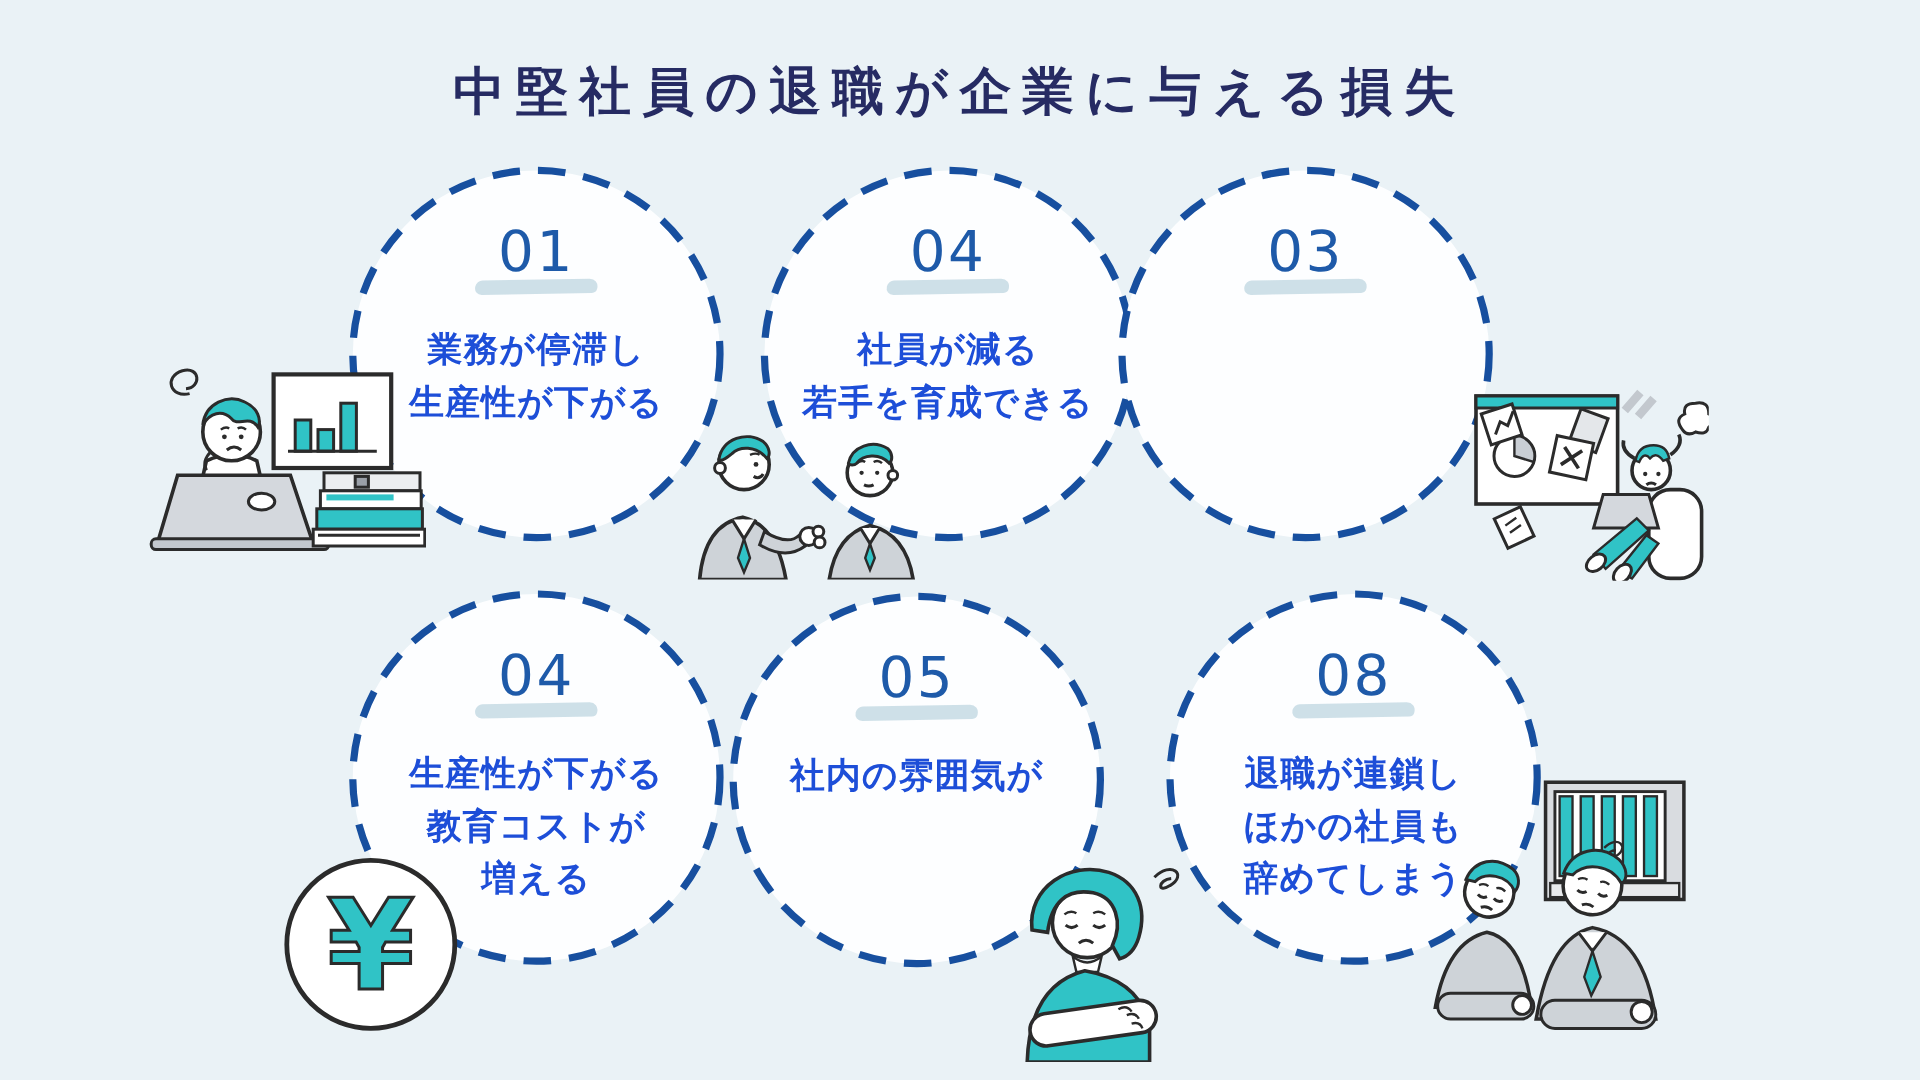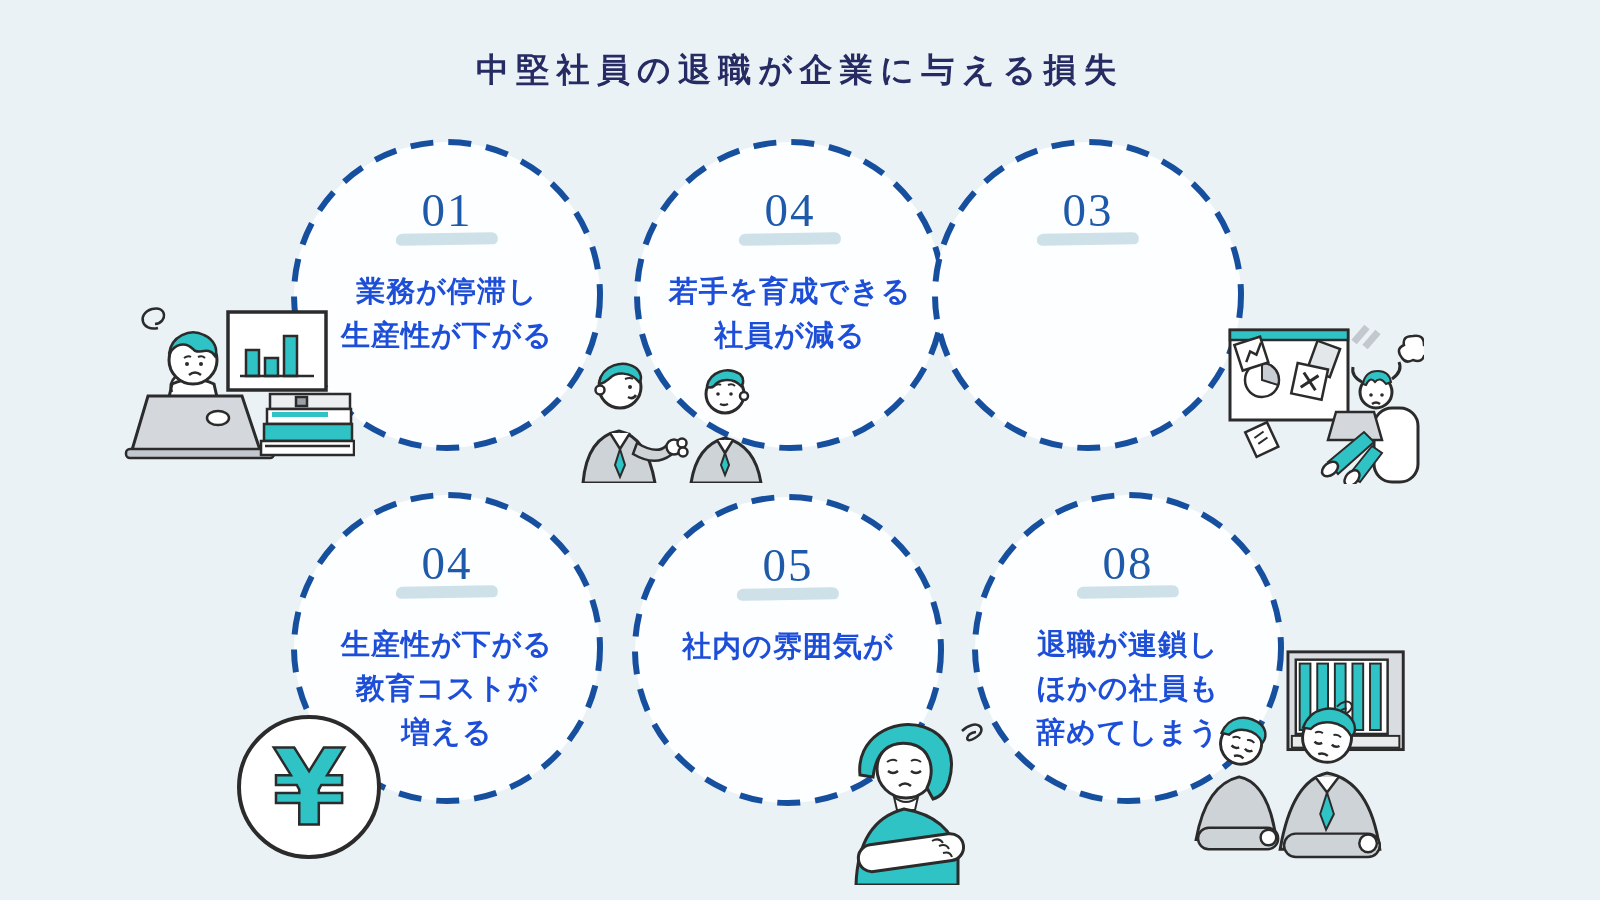--- a/index.html
+++ b/index.html
@@ -6,24 +6,24 @@
   html,body { width:1600px; height:900px; }
   body {
     position:relative;
     background:#eaf2f6;
     overflow:hidden;
     font-family:"DejaVu Sans","Liberation Sans",sans-serif;
   }
   .title {
     position:absolute; top:48px; left:0; width:1600px;
     text-align:center;
-    font-size:33px; font-weight:800; letter-spacing:0.22em;
+    font-size:43px; font-weight:800; letter-spacing:0.22em;
     color:#262b63;
   }
-  .card { position:absolute; width:320px; height:320px; z-index:2;font-family:Liberation Serif, serif; }
+  .card { position:absolute; width:320px; height:320px; z-index:2; }
   .card svg.ring { position:absolute; inset:0; }
   .card-content {
     position:absolute; inset:0;
     display:flex; flex-direction:column; align-items:center;
     padding-top:50px; text-align:center;
   }
   .card-number {
     font-size:47px; font-weight:500; letter-spacing:2px;
     color:#1e5aa9; line-height:1.1; z-index:2;
   }
@@ -35,21 +35,21 @@
   }
   .card-text {
     margin-top:24px;
     font-size:29px; font-weight:700; color:#1d4ed8;
     line-height:1.52; letter-spacing:1px;
   }
   .pos-1 { left:287px; top:135px; }
   .pos-2 { left:630px; top:135px; }
   .pos-3 { left:928px; top:135px; }
   .pos-4 { left:287px; top:488px; }
-  .pos-5 { left:628px; top:490px; }
+  .pos-5 { left:604px; top:490px; }
   .pos-6 { left:968px; top:488px; }
   .ill { position:absolute; z-index:5; }
   .ill-1 { left:120px; top:298px; }
   .ill-2 { left:573px; top:353px; }
   .ill-3 { left:1224px; top:316px; }
   .ill-4 { left:234px; top:712px; }
   .ill-5 { left:842px; top:703px; }
   .ill-6 { left:1190px; top:646px; }
 </style>
 </head>
@@ -72,22 +72,22 @@
 </div>
 
 <div class="card pos-2">
   <svg class="ring" viewBox="0 0 320 320" width="320" height="320">
     <circle cx="160" cy="160" r="153" fill="#fdfeff" stroke="#174f9f" stroke-width="6" stroke-dasharray="23 15"></circle>
   </svg>
   <div class="card-content">
     <div class="card-number">04</div>
     <div class="num-underline"></div>
     <div class="card-text">
+      <div>社員が減る</div>
       <div>若手を育成できる</div>
-      <div>社員が減る</div>
     </div>
   </div>
 </div>
 
 <div class="card pos-3">
   <svg class="ring" viewBox="0 0 320 320" width="320" height="320">
     <circle cx="160" cy="160" r="153" fill="#fdfeff" stroke="#174f9f" stroke-width="6" stroke-dasharray="23 15"></circle>
   </svg>
   <div class="card-content">
     <div class="card-number">03</div>

